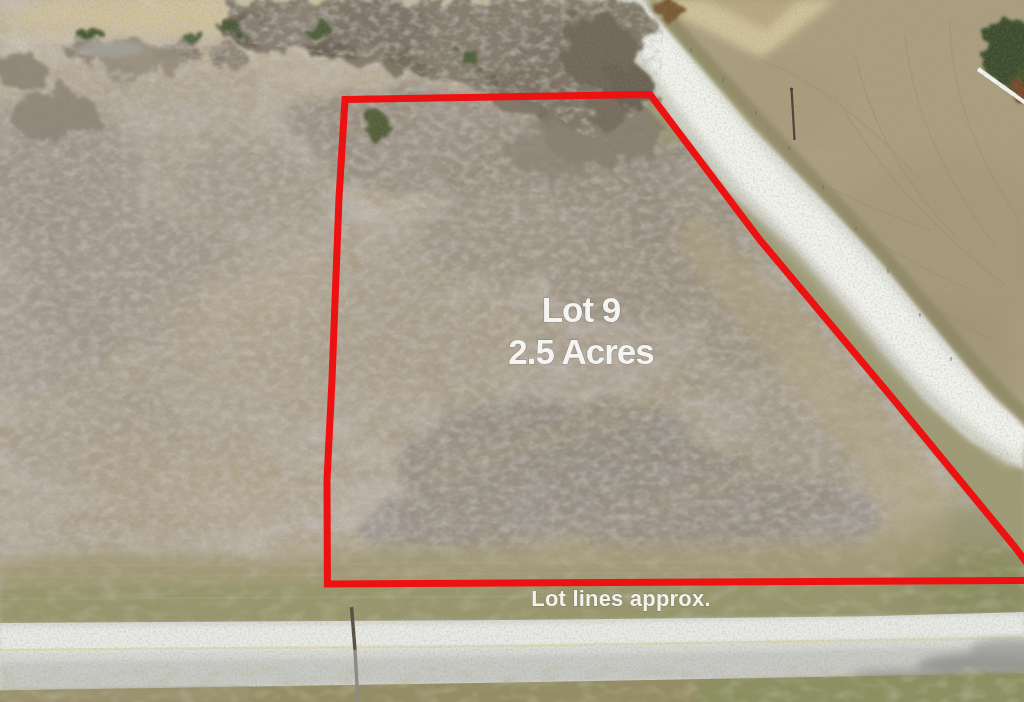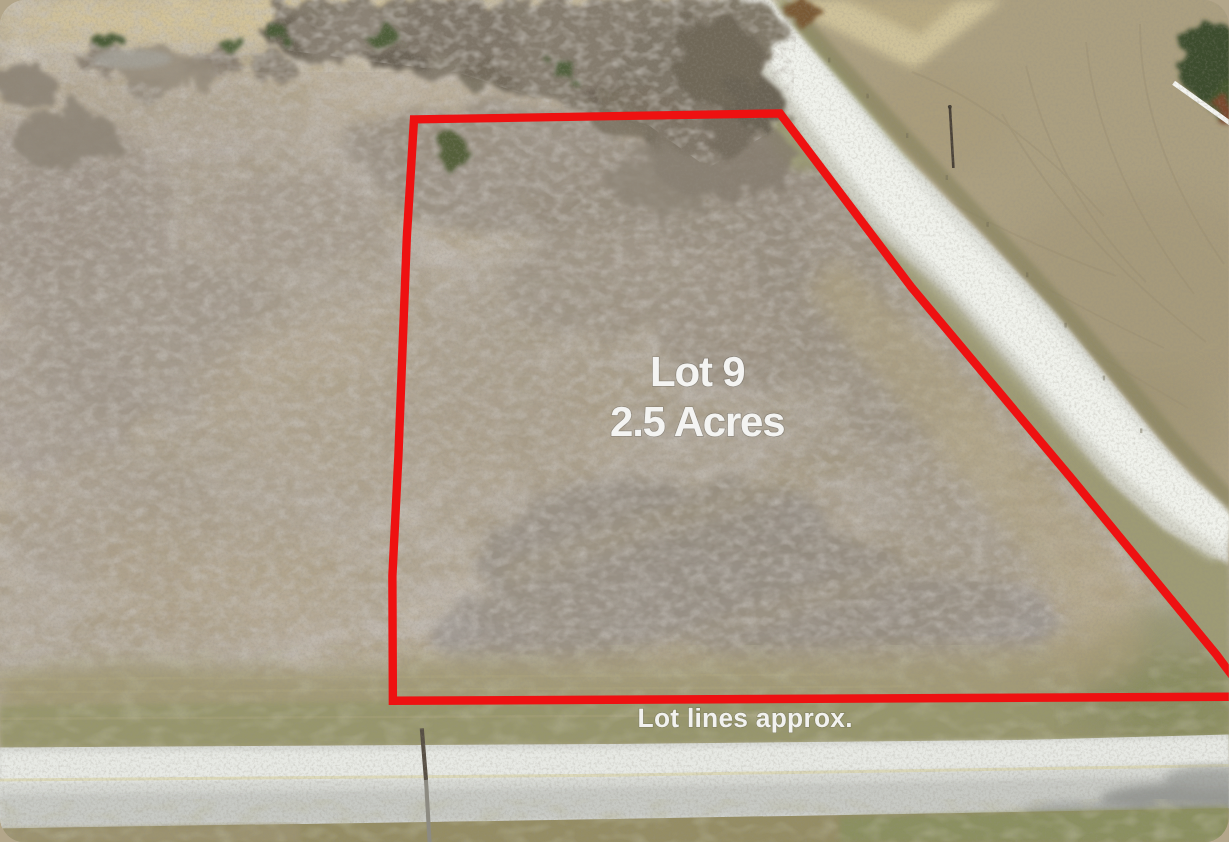--- a/index.html
+++ b/index.html
@@ -1,16 +1,16 @@
 <!DOCTYPE html>
 <html><head>
 <meta charset="utf-8">
 <style>
   html,body{margin:0;padding:0;background:#b3a68a;font-family:"Liberation Sans",sans-serif;}
-  #wrap{width:1024px;height:702px;overflow:hidden;position:relative;border-radius:21px;}
+  #wrap{width:1024px;height:702px;overflow:hidden;position:relative;}
 </style>
 </head>
 <body>
 <div id="wrap">
 <svg width="1024" height="702" viewBox="0 0 1024 702">
 <defs>
   <clipPath id="lotClip">
           <polygon points="0,0 596,0 640,70 676,125 728,190 795,250 848,310 890,360 925,400 970,440 1008,460 1024,470 1024,702 0,702"></polygon>
         </clipPath>
   <clipPath id="rightClip">

